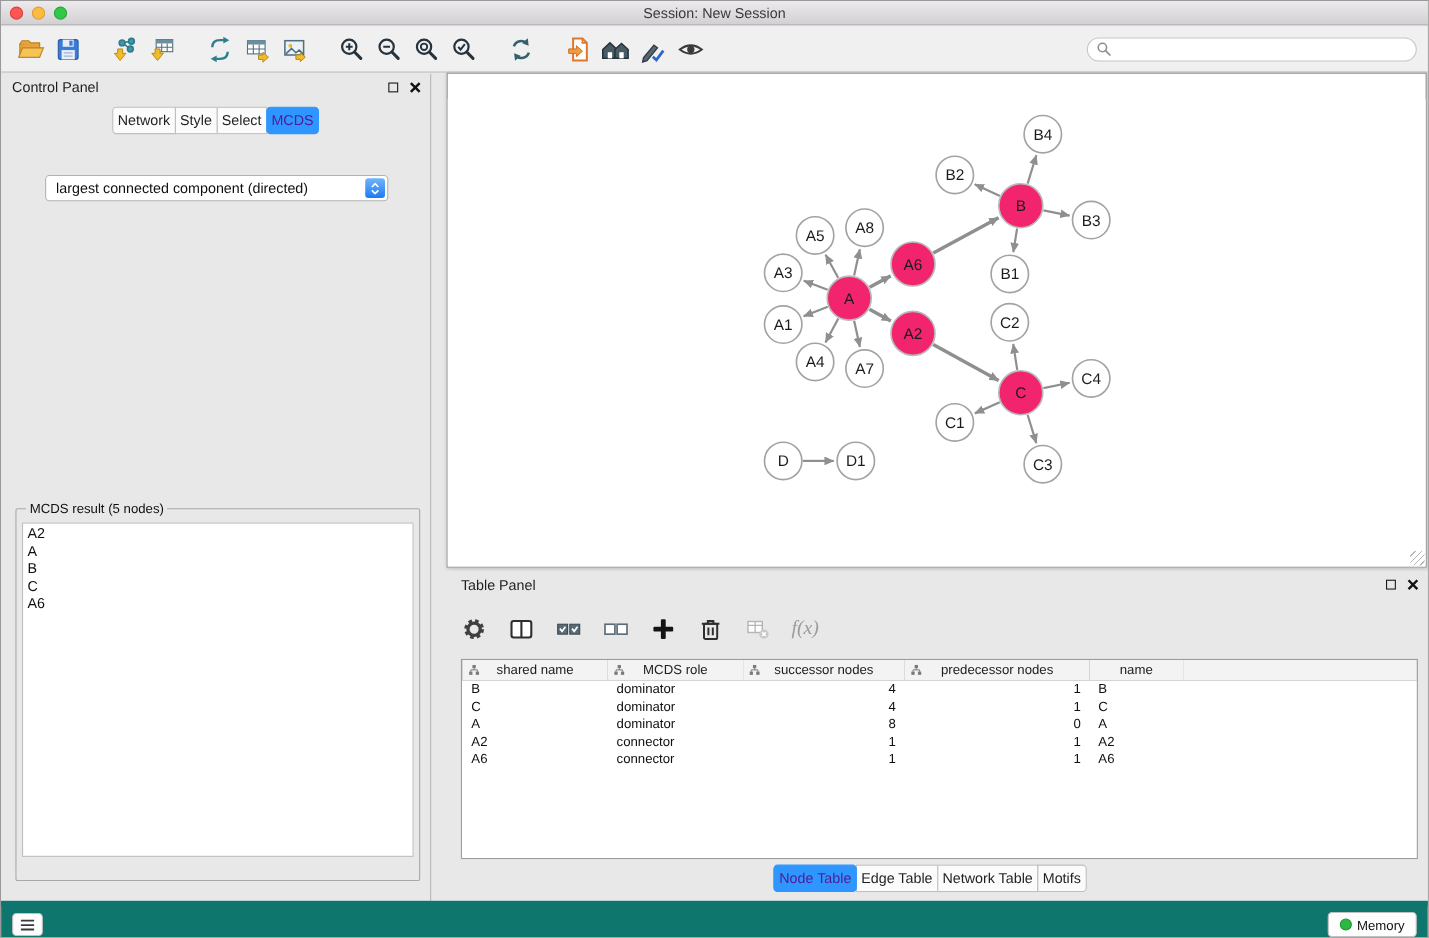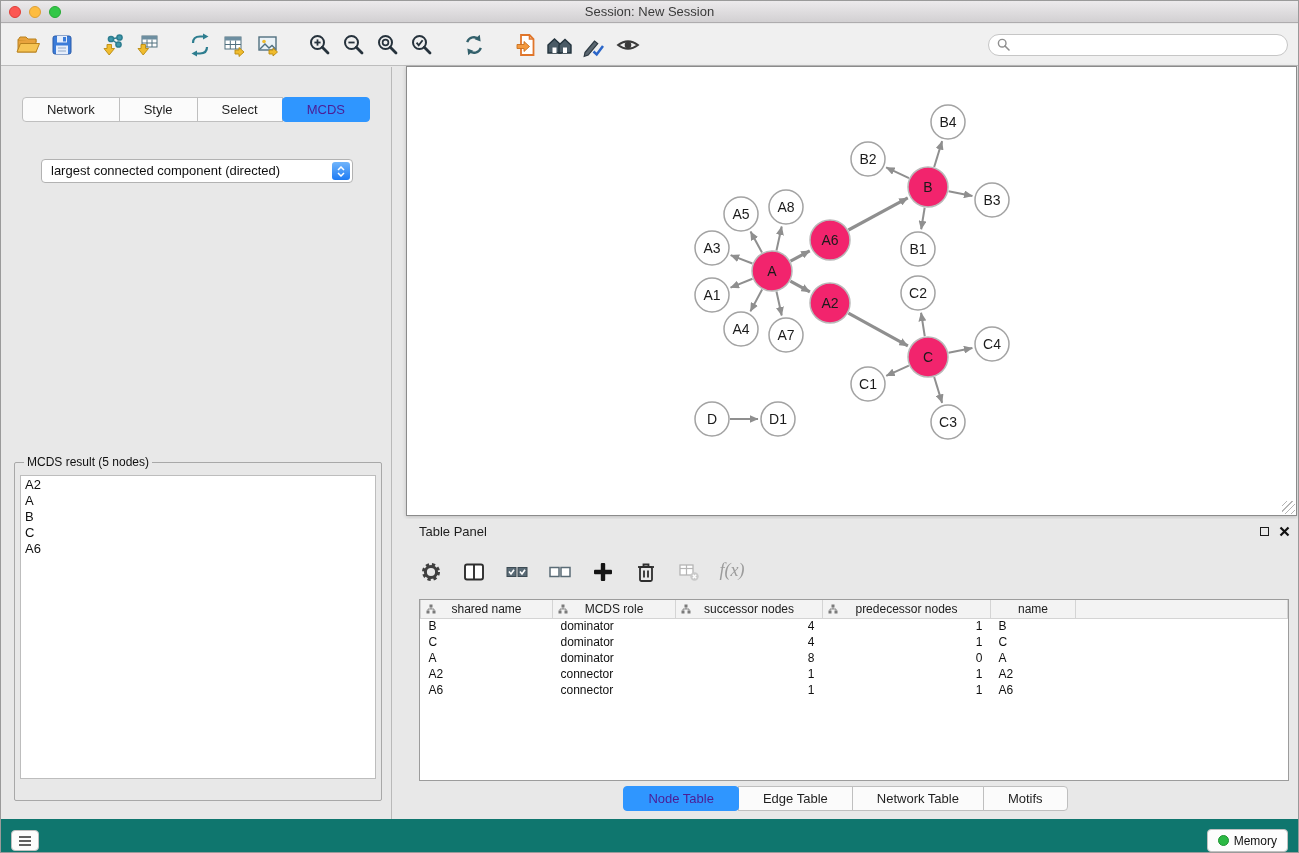--- a/index.html
+++ b/index.html
@@ -28,21 +28,21 @@
   .search-box input { border:none; outline:none; flex:1; font-size:12px; background:transparent; }
 
   
   .control-panel { position:absolute; top:66px; left:0; width:391px; bottom:33px;
                    background:#e8e8e8; border-right:1px solid #b9b9b9; }
   .panel-head { position:absolute; top:5px; left:10px; right:8px; height:20px; font-size:13px; color:#1e1e1e; }
   .panel-head .head-icons { position:absolute; right:0; top:2px; display:flex; gap:10px; align-items:center; }
   .float-box { width:9px; height:9px; border:1.5px solid #1a1a1a; display:inline-block; background:transparent; }
 
   .cp-tabs { position:absolute; top:30px; left:0; width:100%; display:flex; justify-content:center; }
-  .seg-tab { background:#fbfbfb; border:1px solid #bfbfbf; padding:4px 24px; font-size:13px; color:#1f1f1f;
+  .seg-tab { background:#fbfbfb; border:1px solid #bfbfbf; padding:4px 4px; font-size:13px; color:#1f1f1f;
              margin-left:-1px; cursor:default; }
   .seg-tab:first-child { border-radius:4px 0 0 4px; margin-left:0; }
   .seg-tab:last-child { border-radius:0 4px 4px 0; }
   .seg-tab.active { background:#2f96ff; border-color:#2f96ff; color:#4c1d95; border-radius:4px; position:relative; z-index:2; }
 
   .opt-label { position:absolute; top:72px; width:100%; text-align:center; font-size:13px; color:#101010; }
   .dropdown { position:absolute; top:92px; left:40px; width:312px; height:24px; background:#fff;
               border:1px solid #b2b2b2; border-radius:4px; font-size:13px; line-height:22px;
               padding-left:9px; color:#101010; }
   .dd-arrows { position:absolute; right:2px; top:2px; width:18px; height:18px; border-radius:3px;
@@ -249,20 +249,29 @@
     <div class="search-box">
       <svg width="13" height="13" viewBox="0 0 13 13">
         <circle cx="5.2" cy="5.2" r="3.8" fill="none" stroke="#8e8e8e" stroke-width="1.4"></circle>
         <line x1="8" y1="8" x2="12" y2="12" stroke="#8e8e8e" stroke-width="1.6" stroke-linecap="round"></line>
       </svg>
       <input type="text" placeholder="" style="">
     </div>
   </div>
 
   <div class="control-panel">
+    <div class="panel-head">
+      <span>Control Panel</span>
+      <span class="head-icons">
+        <span class="float-box"></span>
+        <svg width="11" height="11" viewBox="0 0 11 11">
+          <path d="M1.5 1.5 L9.5 9.5 M9.5 1.5 L1.5 9.5" stroke="#111" stroke-width="2.2"></path>
+        </svg>
+      </span>
+    </div>
 
     <div class="cp-tabs">
       <div class="seg-tab">Network</div>
       <div class="seg-tab">Style</div>
       <div class="seg-tab">Select</div>
       <div class="seg-tab active">MCDS</div>
     </div>
 
 
     <div class="dropdown">

